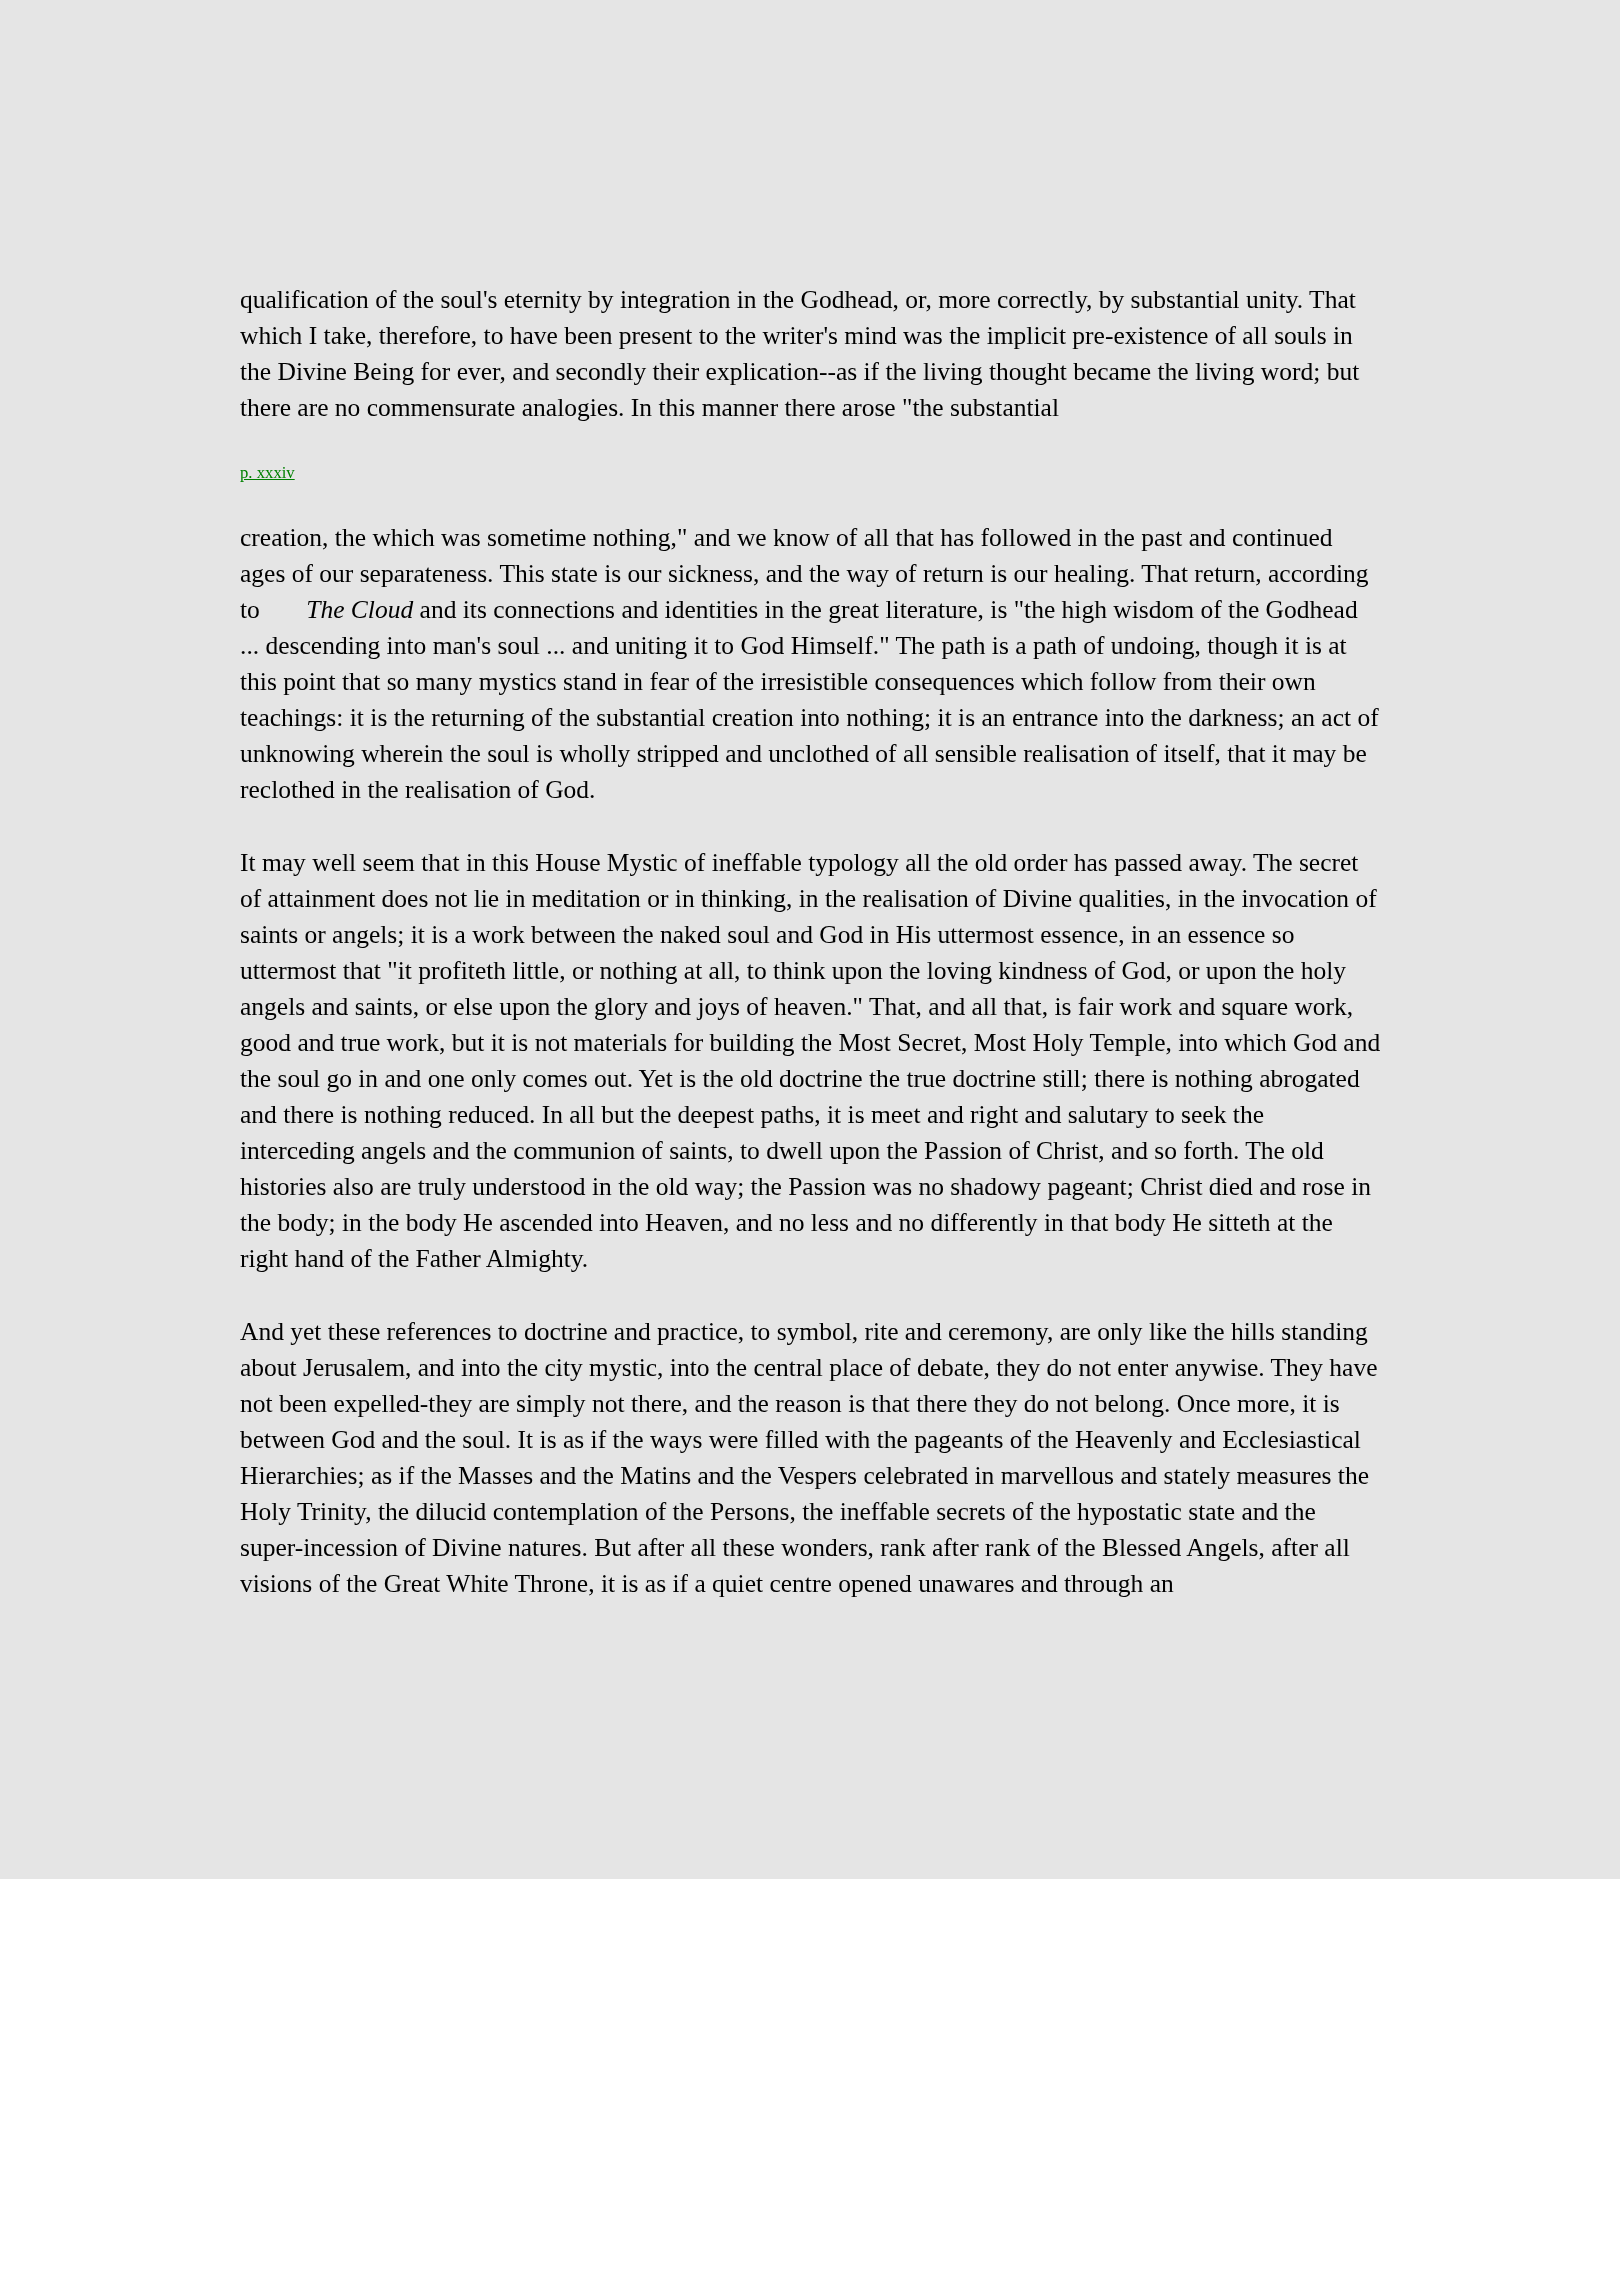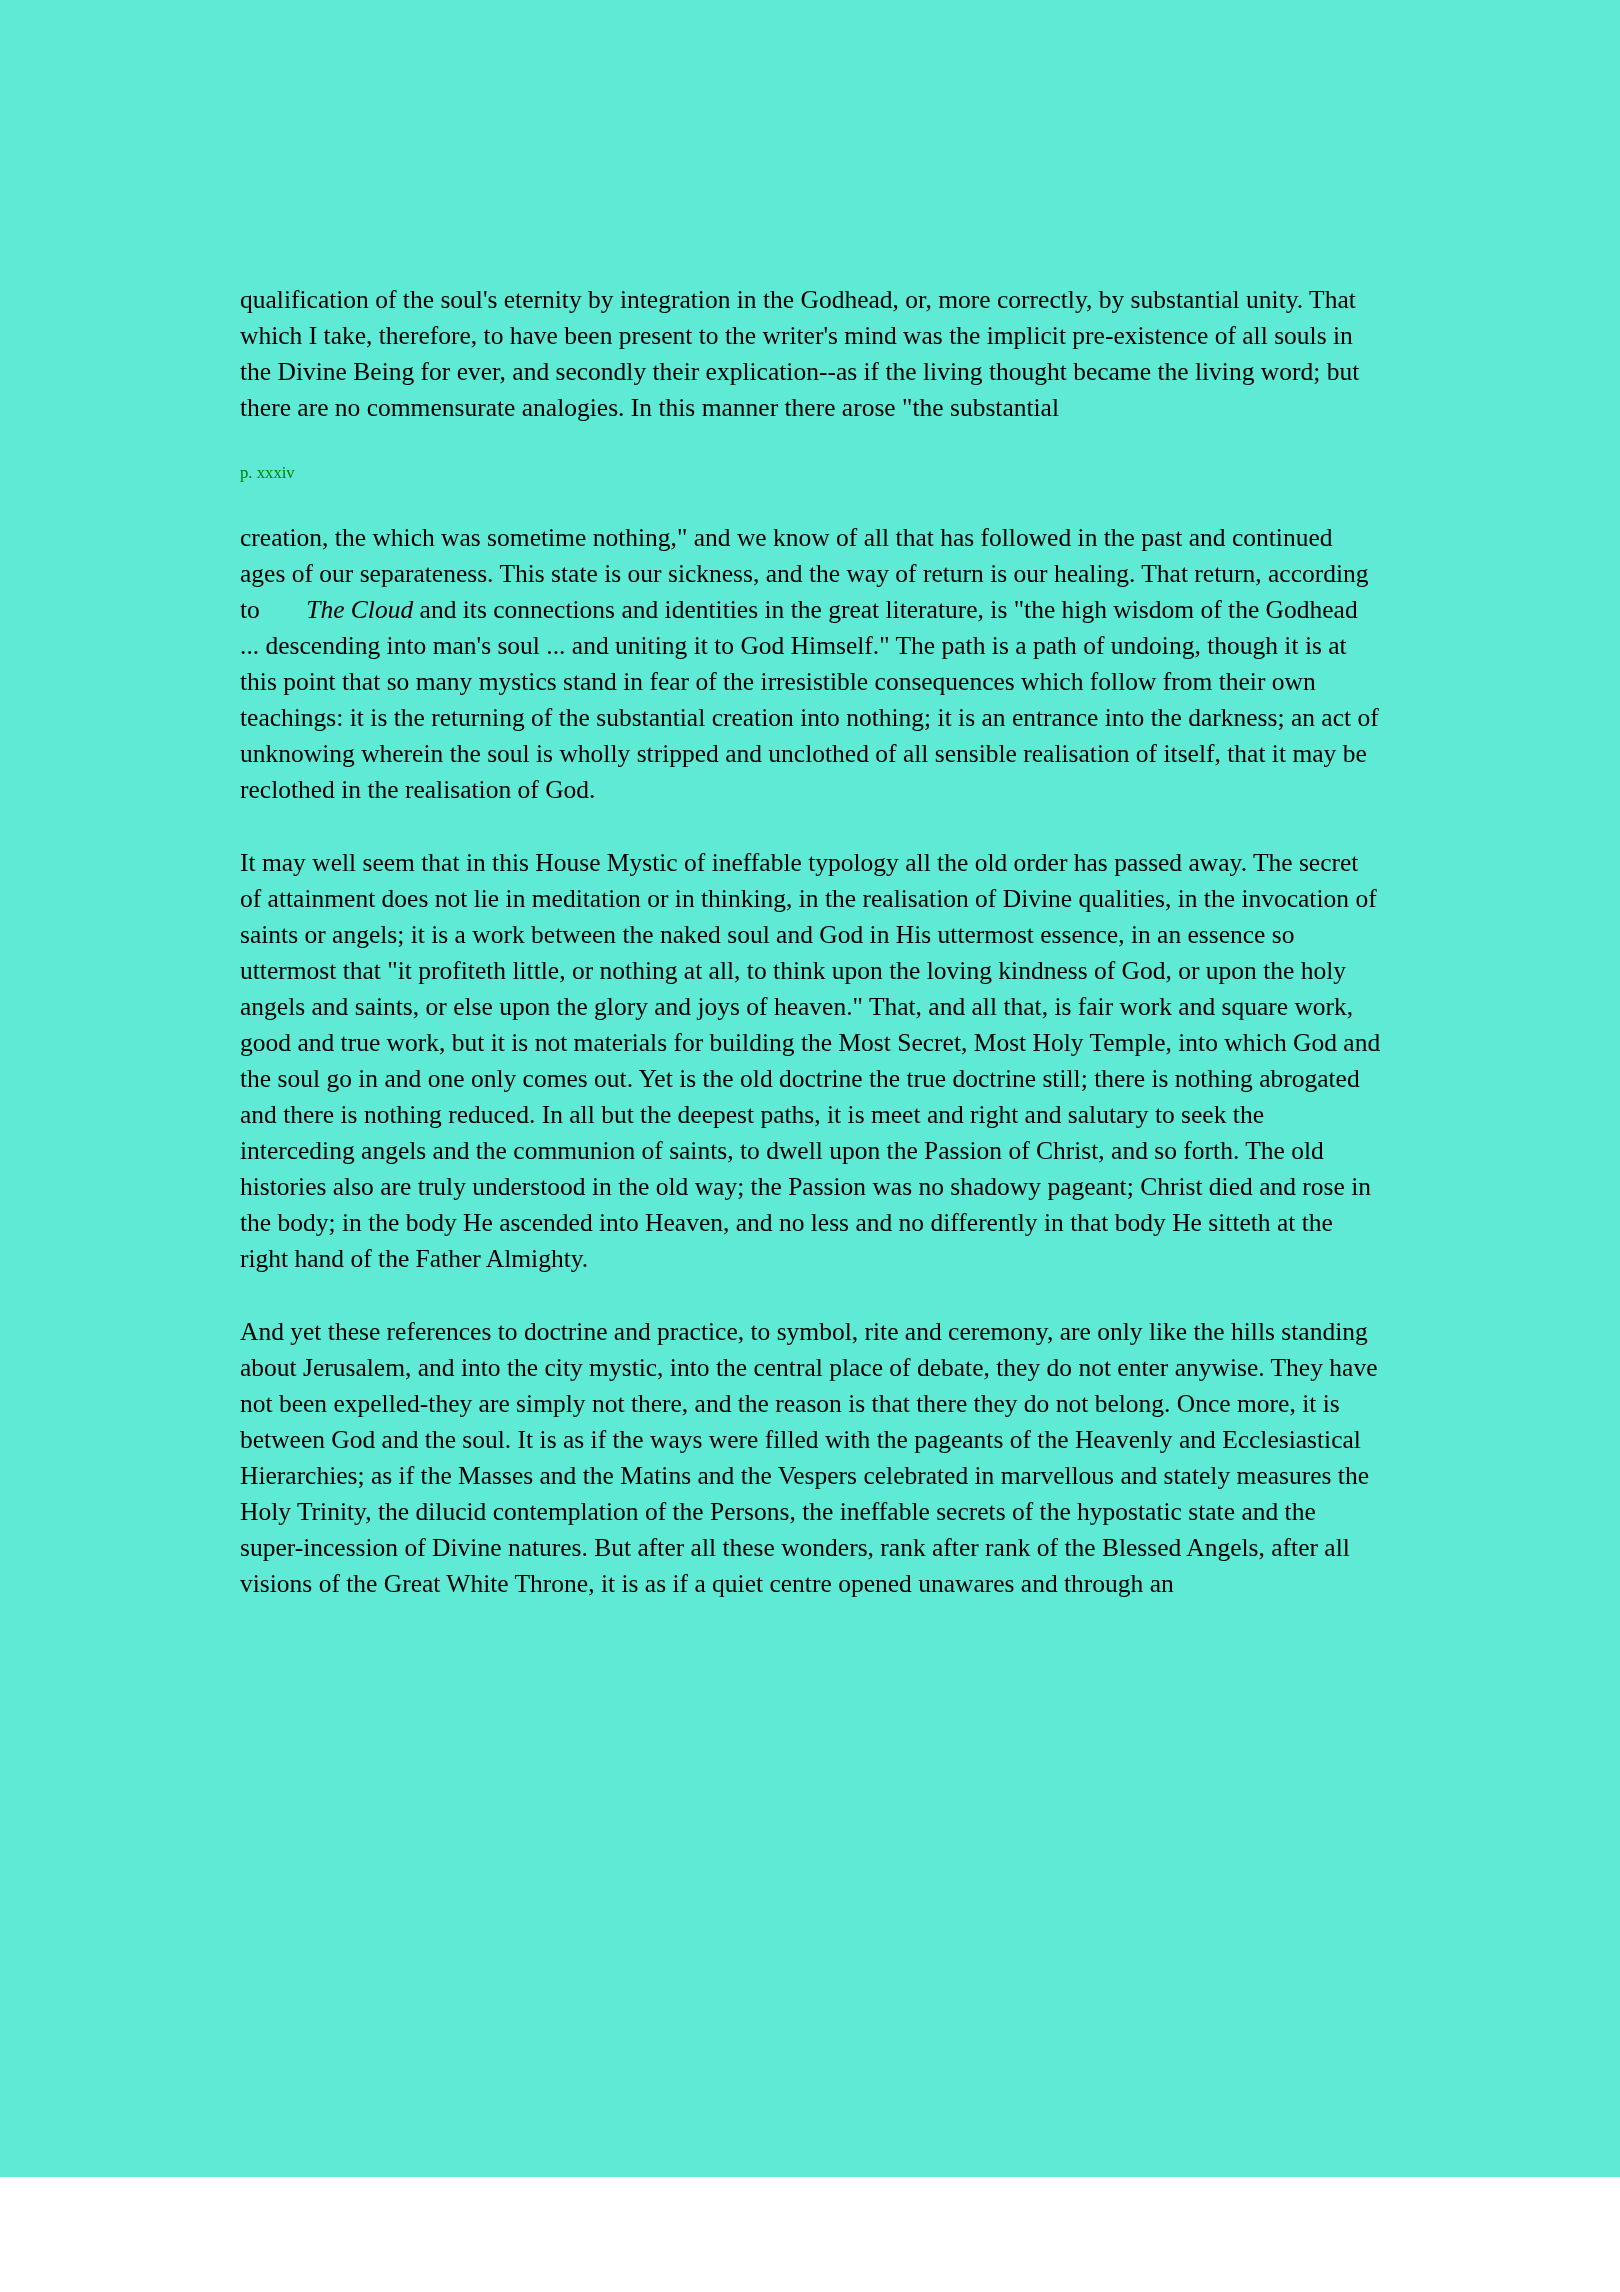--- a/index.html
+++ b/index.html
@@ -3,42 +3,43 @@
 <meta charset="utf-8">
 <style>
   html, body {
     margin: 0;
     padding: 0;
     background: #ffffff;
   }
   .page {
     position: relative;
     width: 1620px;
-    height: 2177px;
-    background: #5eead4;
+    height: 1879px;
+    background: #e5e5e5;
     box-sizing: border-box;
     padding: 282px 238px 98px 240px;
     overflow: hidden;
   }
   .doc {
     font-family: "Liberation Serif", "DejaVu Serif", serif;
     font-size: 25.5px;
     line-height: 36px;
     color: #000000;
     text-align: left;
   }
   p.body-text {
     margin: 0 0 37px 0;
   }
   p.page-marker {
     font-family: "Liberation Serif", "DejaVu Serif", serif;
     font-size: 16.7px;
     line-height: 19.6px;
     color: #008000;
     margin: 0 0 37px 0;
+    text-decoration: underline;
   }
   em.book-title {
     font-style: italic;
     margin-left: 40px;
   }
 </style>
 </head>
 <body>
 
 <div class="page">

